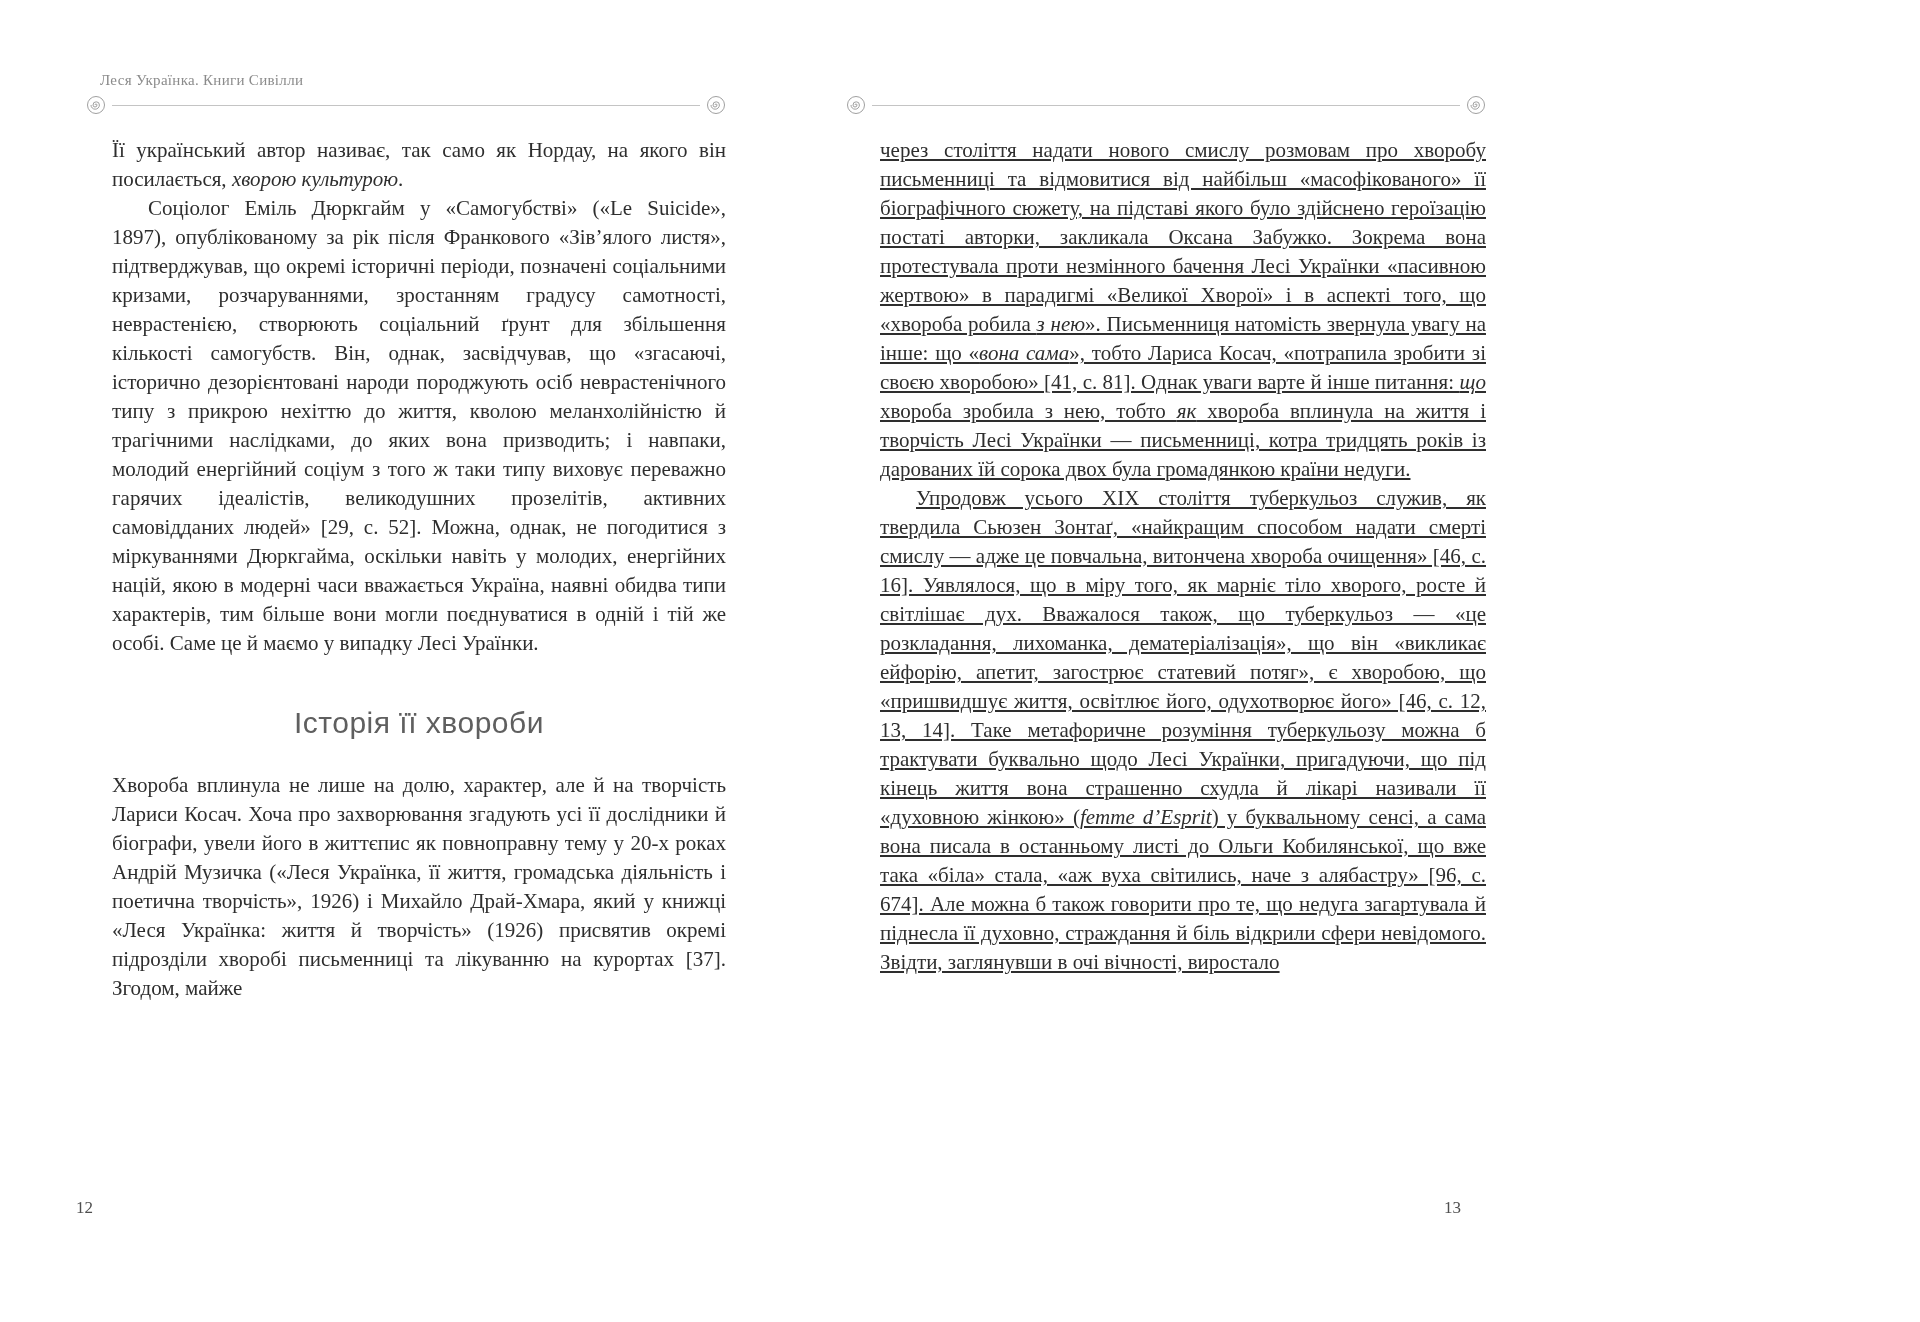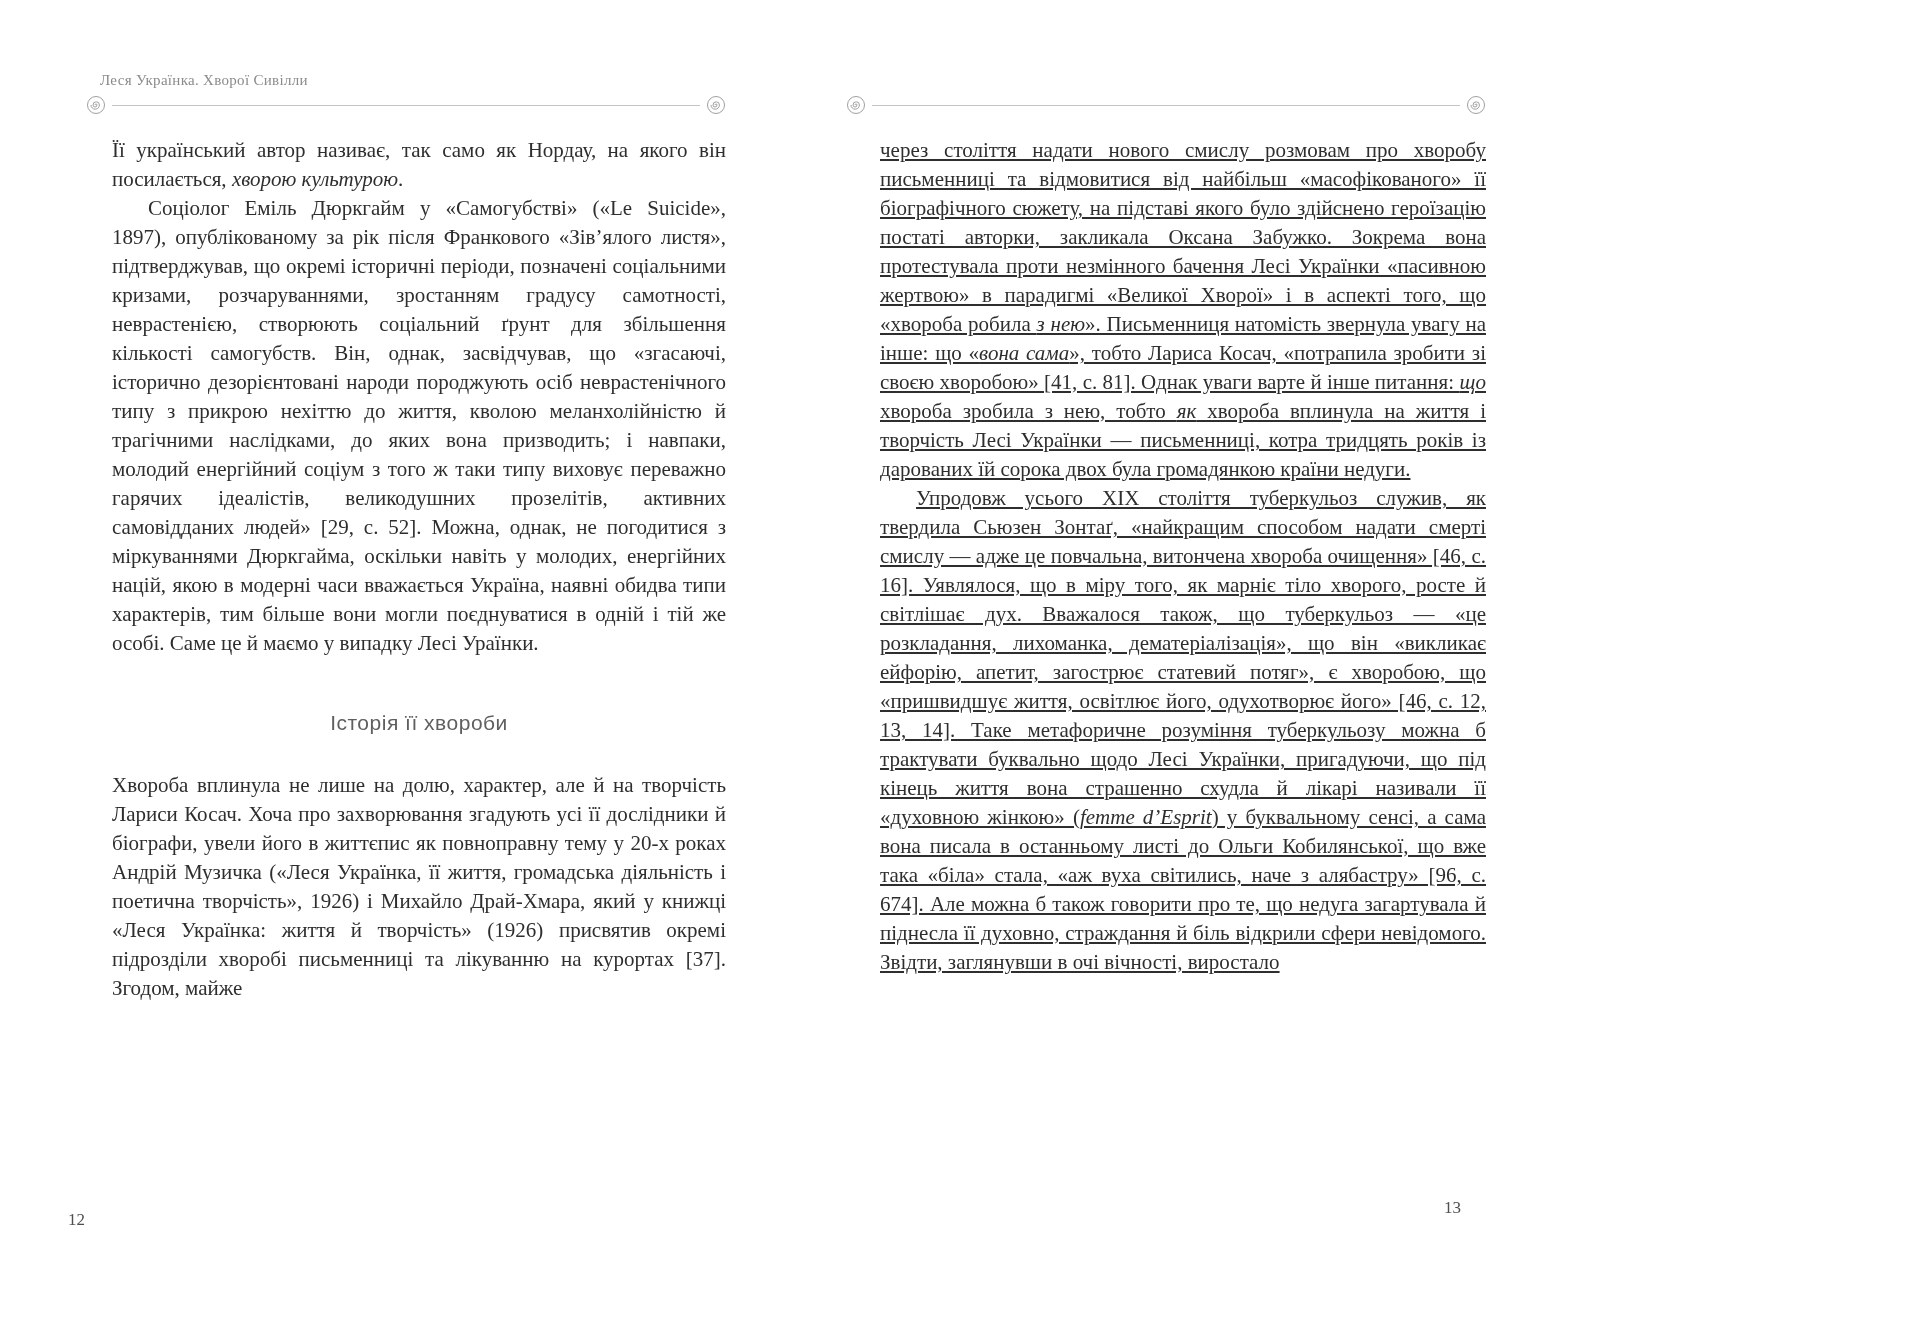--- a/index.html
+++ b/index.html
@@ -50,43 +50,43 @@
     -webkit-hyphens: auto;
   }
   .page-body.left { left: 112px; width: 614px; }
   .page-body.right { left: 880px; width: 606px; text-decoration: underline; }
   .page-body p.para { margin: 0; }
   .page-body p.para.indent { text-indent: 36px; }
   .page-body em { font-style: italic; }
   .section-heading {
     font-family: "Liberation Sans", sans-serif;
     font-weight: 300;
-    font-size: 21px;
+    font-size: 30px;
     color: #5f5f5f;
     text-align: center;
     letter-spacing: 0.5px;
     margin: 50px 0 34px 0;
     text-indent: 0;
   }
   .page-number {
     position: absolute;
     top: 1198px;
     font-size: 17px;
     color: #4f4f4f;
     font-family: "Liberation Serif", serif;
   }
-  .page-number.left { left: 68px; margin-top: 12px; }
+  .page-number.left { left: 76px; }
   .page-number.right { left: 1444px; }
 </style>
 </head>
 <body>
 
 <div class="canvas">
 
-  <div class="running-header left">Леся Українка. Хворої Сивілли</div>
+  <div class="running-header left">Леся Українка. Книги Сивілли</div>
 
   <div class="header-rule left">
     <span class="ornament">
       <svg width="20" height="20" viewBox="0 0 20 20">
         <circle cx="10" cy="10" r="8.5" fill="none" stroke="#a0a0a0" stroke-width="1"></circle>
         <path d="M9 10 a1 1 0 0 1 2 0 a2 2 0 0 1 -4 0 a3.2 3.2 0 0 1 6.4 0 a4.2 4.2 0 0 1 -8.4 0" fill="none" stroke="#a0a0a0" stroke-width="1"></path>
       </svg>
     </span>
     <span class="rule-line"></span>
     <span class="ornament">

